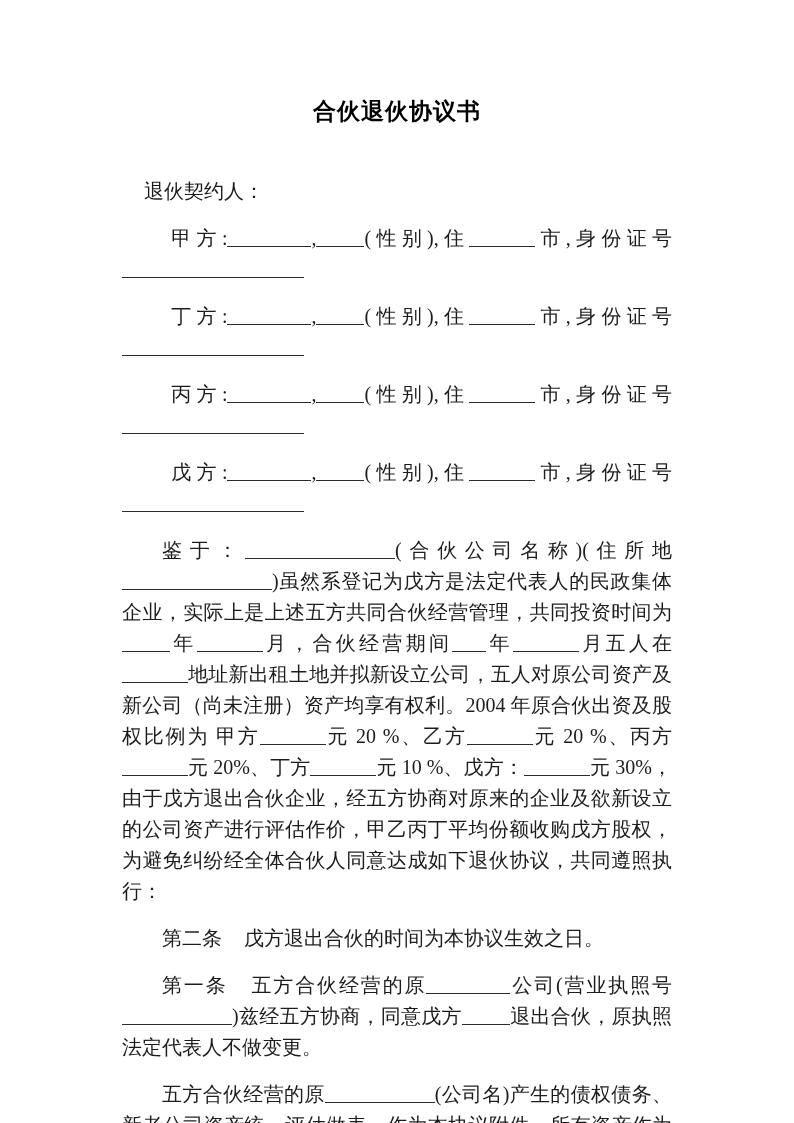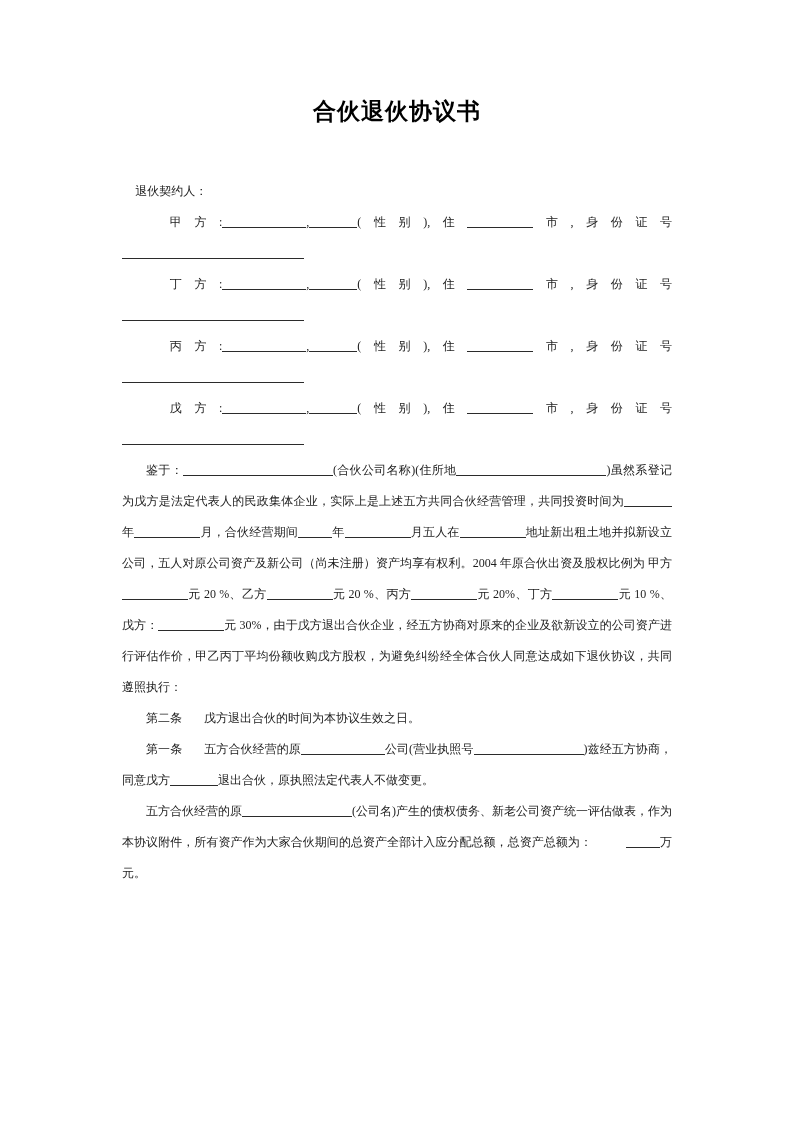--- a/index.html
+++ b/index.html
@@ -33,30 +33,30 @@
     letter-spacing: 1px;
     color: #000000;
   }
   .body-block {
     position: absolute;
     top: 176px;
     left: 122px;
     width: 550px;
   }
   .para {
-    font-size: 12px;
+    font-size: 20px;
     line-height: 31px;
     text-align: justify;
     text-justify: inter-ideograph;
     margin: 0 0 0 0;
     color: #1c1c1c;
     word-break: break-all;
   }
   .para.gap-sm {
-    margin-top: 0;
+    margin-top: 16px;
   }
   .indent {
     text-indent: 2em;
   }
   .indent-1 {
     text-indent: 1.1em;
   }
   .blank {
     display: inline-block;
     border-bottom: 1px solid #2b2b2b;

